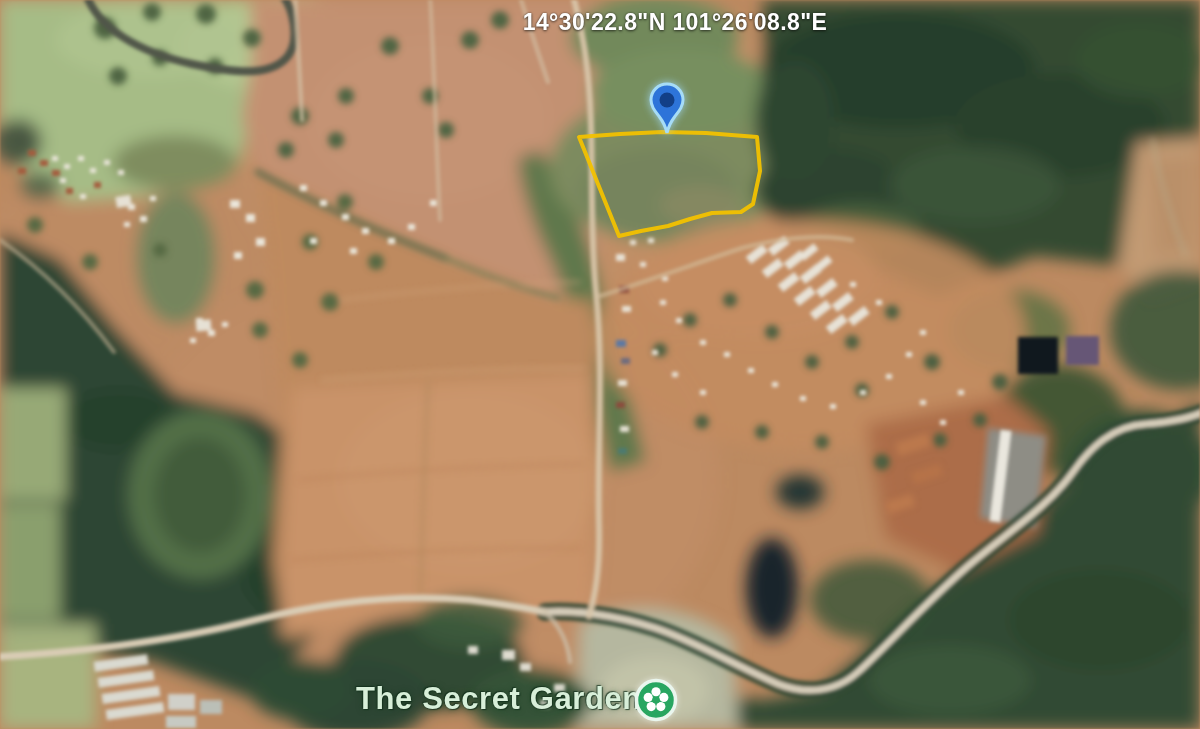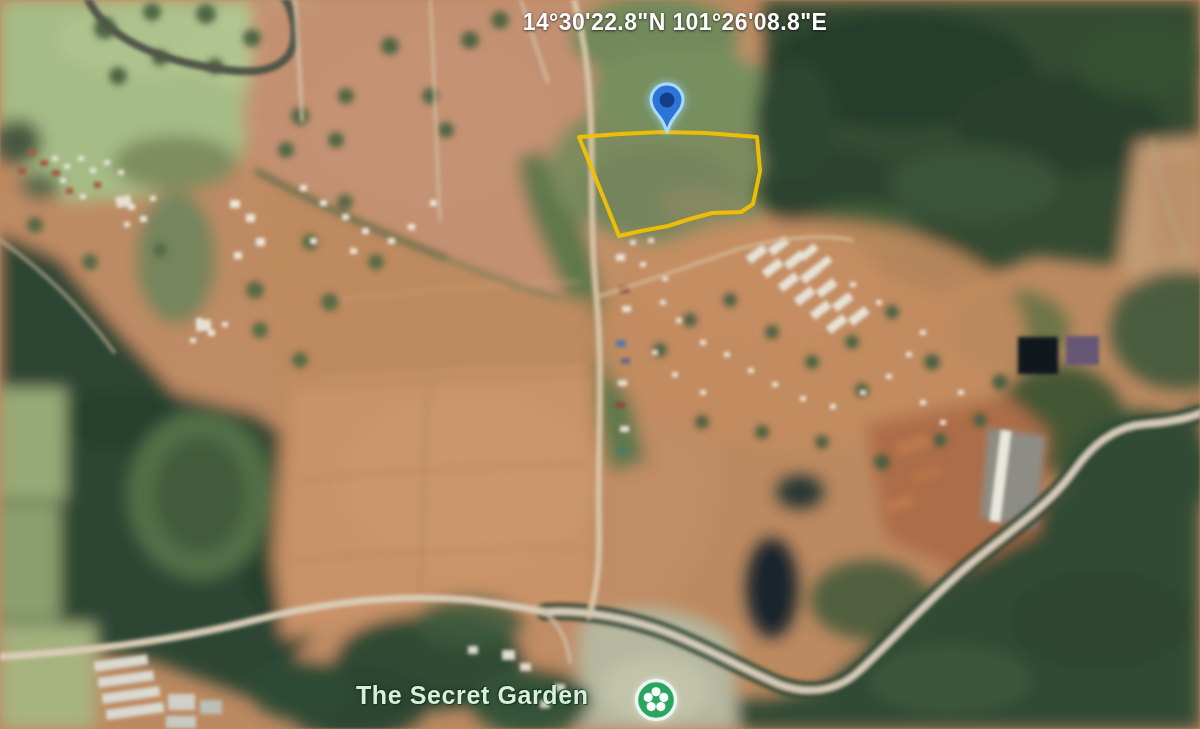--- a/index.html
+++ b/index.html
@@ -9,21 +9,21 @@
   }
   .terrain{position:absolute;left:0;top:0;width:100%;height:100%;
     filter:blur(0.8px) saturate(0.95) contrast(0.98);}
   .coords{
     position:absolute;top:9px;left:675px;transform:translateX(-50%);
     font-size:23px;font-weight:700;color:#ffffff;letter-spacing:.4px;white-space:nowrap;
     text-shadow:0 1px 3px rgba(0,0,0,.6),0 0 2px rgba(40,40,40,.5);
   }
   .place-label{
     position:absolute;left:356px;top:681px;
-    font-size:25px;font-weight:600;color:#d8efd9;letter-spacing:.6px;white-space:nowrap;
+    font-size:31px;font-weight:600;color:#d8efd9;letter-spacing:.6px;white-space:nowrap;
     text-shadow:-1px -1px 1px rgba(16,45,26,.75),1px 1px 1px rgba(16,45,26,.75),0 0 6px rgba(20,60,30,.55);
   }
   .pin{position:absolute;left:645px;top:80px;filter:drop-shadow(0 0 4px rgba(160,215,245,.85));}
   .poi{position:absolute;left:632px;top:676px;filter:drop-shadow(0 0 3px rgba(255,255,255,.55));}
   .parcel-svg{position:absolute;left:0;top:0;width:100%;height:100%;pointer-events:none;}
 </style>
 </head>
 <body>
 
 <div class="stage">

